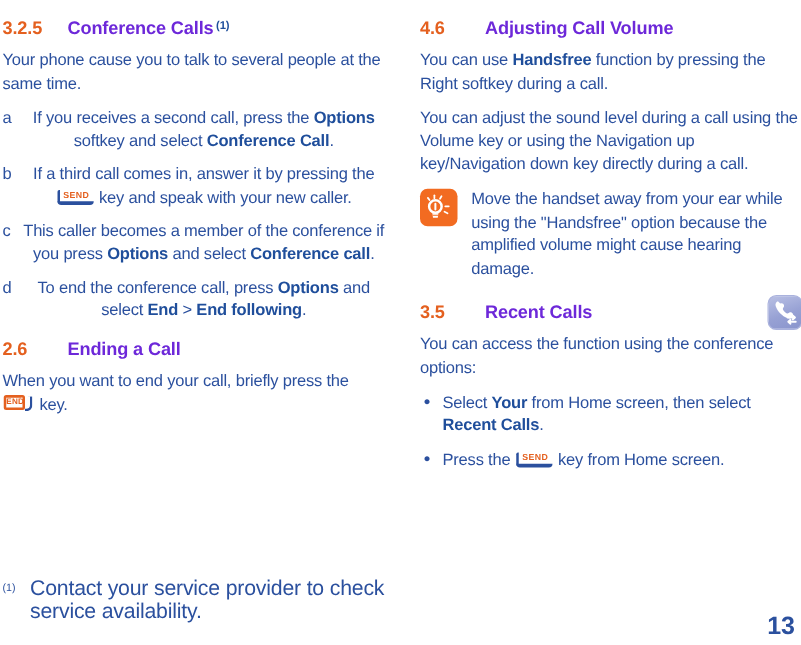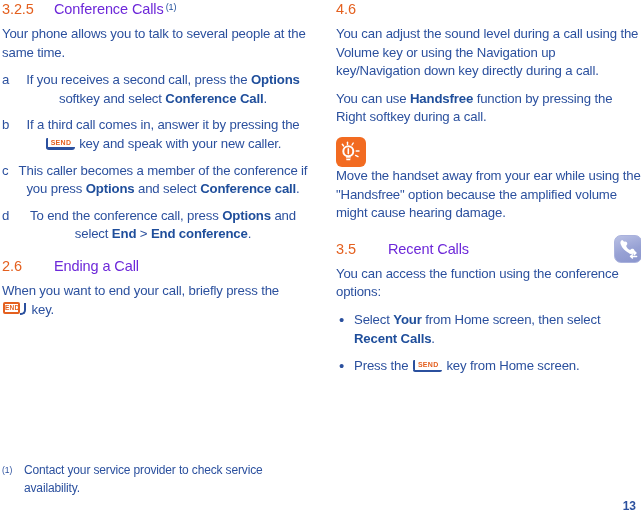--- a/index.html
+++ b/index.html
@@ -23,22 +23,22 @@
     top: 0;
     width: 306px;
   }
   .col-left  { left: 2px; }
   .col-right { left: 336px; }
 
   
   .heading {
     display: flex;
     align-items: baseline;
-    margin: 1px 0 8px 0;
-    font-weight: normal;
+    margin: 15px 0 8px 0;
+    font-weight: bold;
     font-size: 14.5px;
     letter-spacing: -0.1px;
   }
   .heading .hnum {
     color: #E4601F;
     flex: 0 0 auto;
     min-width: 52px;
   }
   .heading .htitle {
     color: #6d28d9;
@@ -160,21 +160,20 @@
     border-bottom: 2.5px solid #2B509E;
     border-radius: 0 0 5px 0;
     box-sizing: border-box;
   }
 
   
   .tip {
     display: flex;
     margin: 0 0 10px 0;
     align-items: flex-start;
-    flex-direction: column;
   }
   .tip-icon {
     flex: 0 0 30px;
     width: 30px; height: 30px;
     background: #F26B21;
     border-radius: 6px;
     margin-right: 11px;
     margin-top: 1px;
     position: relative;
   }
@@ -209,89 +208,90 @@
   .footnote .fn-mark {
     flex: 0 0 22px;
     color: #2B509E;
     font-size: 8.5px;
     line-height: 14px;
     padding-top: 1px;
   }
   .footnote .fn-text {
     flex: 1 1 auto;
     color: #2B509E;
-    font-size: 12px;
+    font-size: 17px;
     line-height: 17.5px;
     letter-spacing: -0.15px;
   }
 
   
   .pagenum {
     position: absolute;
     right: 5px;
     bottom: 3px;
     color: #2B509E;
-    font-size: 12px;
+    font-size: 20px;
     font-weight: bold;
   }
 </style>
 </head>
 <body>
 
 <div class="page">
 
   <div class="col col-left">
 
     <div class="heading">
       <span class="hnum">3.2.5</span>
       <span class="htitle">Conference Calls</span>
       <span class="sup">(1)</span>
     </div>
 
-    <p class="body">Your phone allows you to talk to several people at the same time.</p>
+    <p class="body">Your phone cause you to talk to several people at the same time.</p>
 
     <ul class="alist">
       <li>
         <span class="marker">a</span>
         <p class="li-text">If you receives a second call, press the <b>Options</b> softkey and select <b>Conference Call</b>.</p>
       </li>
       <li>
         <span class="marker">b</span>
         <p class="li-text">If a third call comes in, answer it by pressing the <span class="keyglyph key-send"><span class="stem"></span><span class="bar"></span><span class="txt">SEND</span></span> key and speak with your new caller.</p>
       </li>
       <li>
         <span class="marker">c</span>
         <p class="li-text">This caller becomes a member of the conference if you press <b>Options</b> and select <b>Conference call</b>.</p>
       </li>
       <li>
         <span class="marker">d</span>
-        <p class="li-text">To end the conference call, press <b>Options</b> and select <b>End</b> &gt; <b>End conference</b>.</p>
+        <p class="li-text">To end the conference call, press <b>Options</b> and select <b>End</b> &gt; <b>End following</b>.</p>
       </li>
     </ul>
 
     <div class="heading" style="margin-top:14px;">
       <span class="hnum">2.6</span>
       <span class="htitle">Ending a Call</span>
     </div>
 
     <p class="body">
       <span>When you want to end your call, briefly press the </span><span class="keyglyph key-end"><span class="box"></span><span class="tick"></span><span class="txt">END</span><span class="hook"></span></span><span> key.</span>
     </p>
 
   </div>
 
   <div class="col col-right">
 
     <div class="heading">
       <span class="hnum">4.6</span>
-    </div>
+      <span class="htitle">Adjusting Call Volume</span>
+    </div>
+
+    <p class="body">You can use <b>Handsfree</b> function by pressing the Right softkey during a call.</p>
 
     <p class="body">You can adjust the sound level during a call using the Volume key or using the Navigation up key/Navigation down key directly during a call.</p>
-
-    <p class="body">You can use <b>Handsfree</b> function by pressing the Right softkey during a call.</p>
 
     <div class="tip">
       <div class="tip-icon">
         <svg width="30" height="30" viewBox="0 0 30 30" aria-hidden="true">
           <g stroke="#ffffff" stroke-width="1.4" stroke-linecap="round" fill="none">
             <line x1="11.5" y1="7.5" x2="11.5" y2="5.2"></line>
             <line x1="16.0" y1="8.0" x2="17.2" y2="6.0"></line>
             <line x1="7.6" y1="9.0" x2="6.3" y2="7.3"></line>
             <line x1="20.2" y1="14.0" x2="23.0" y2="14.0"></line>
             <line x1="19.6" y1="18.4" x2="22.0" y2="19.6"></line>

